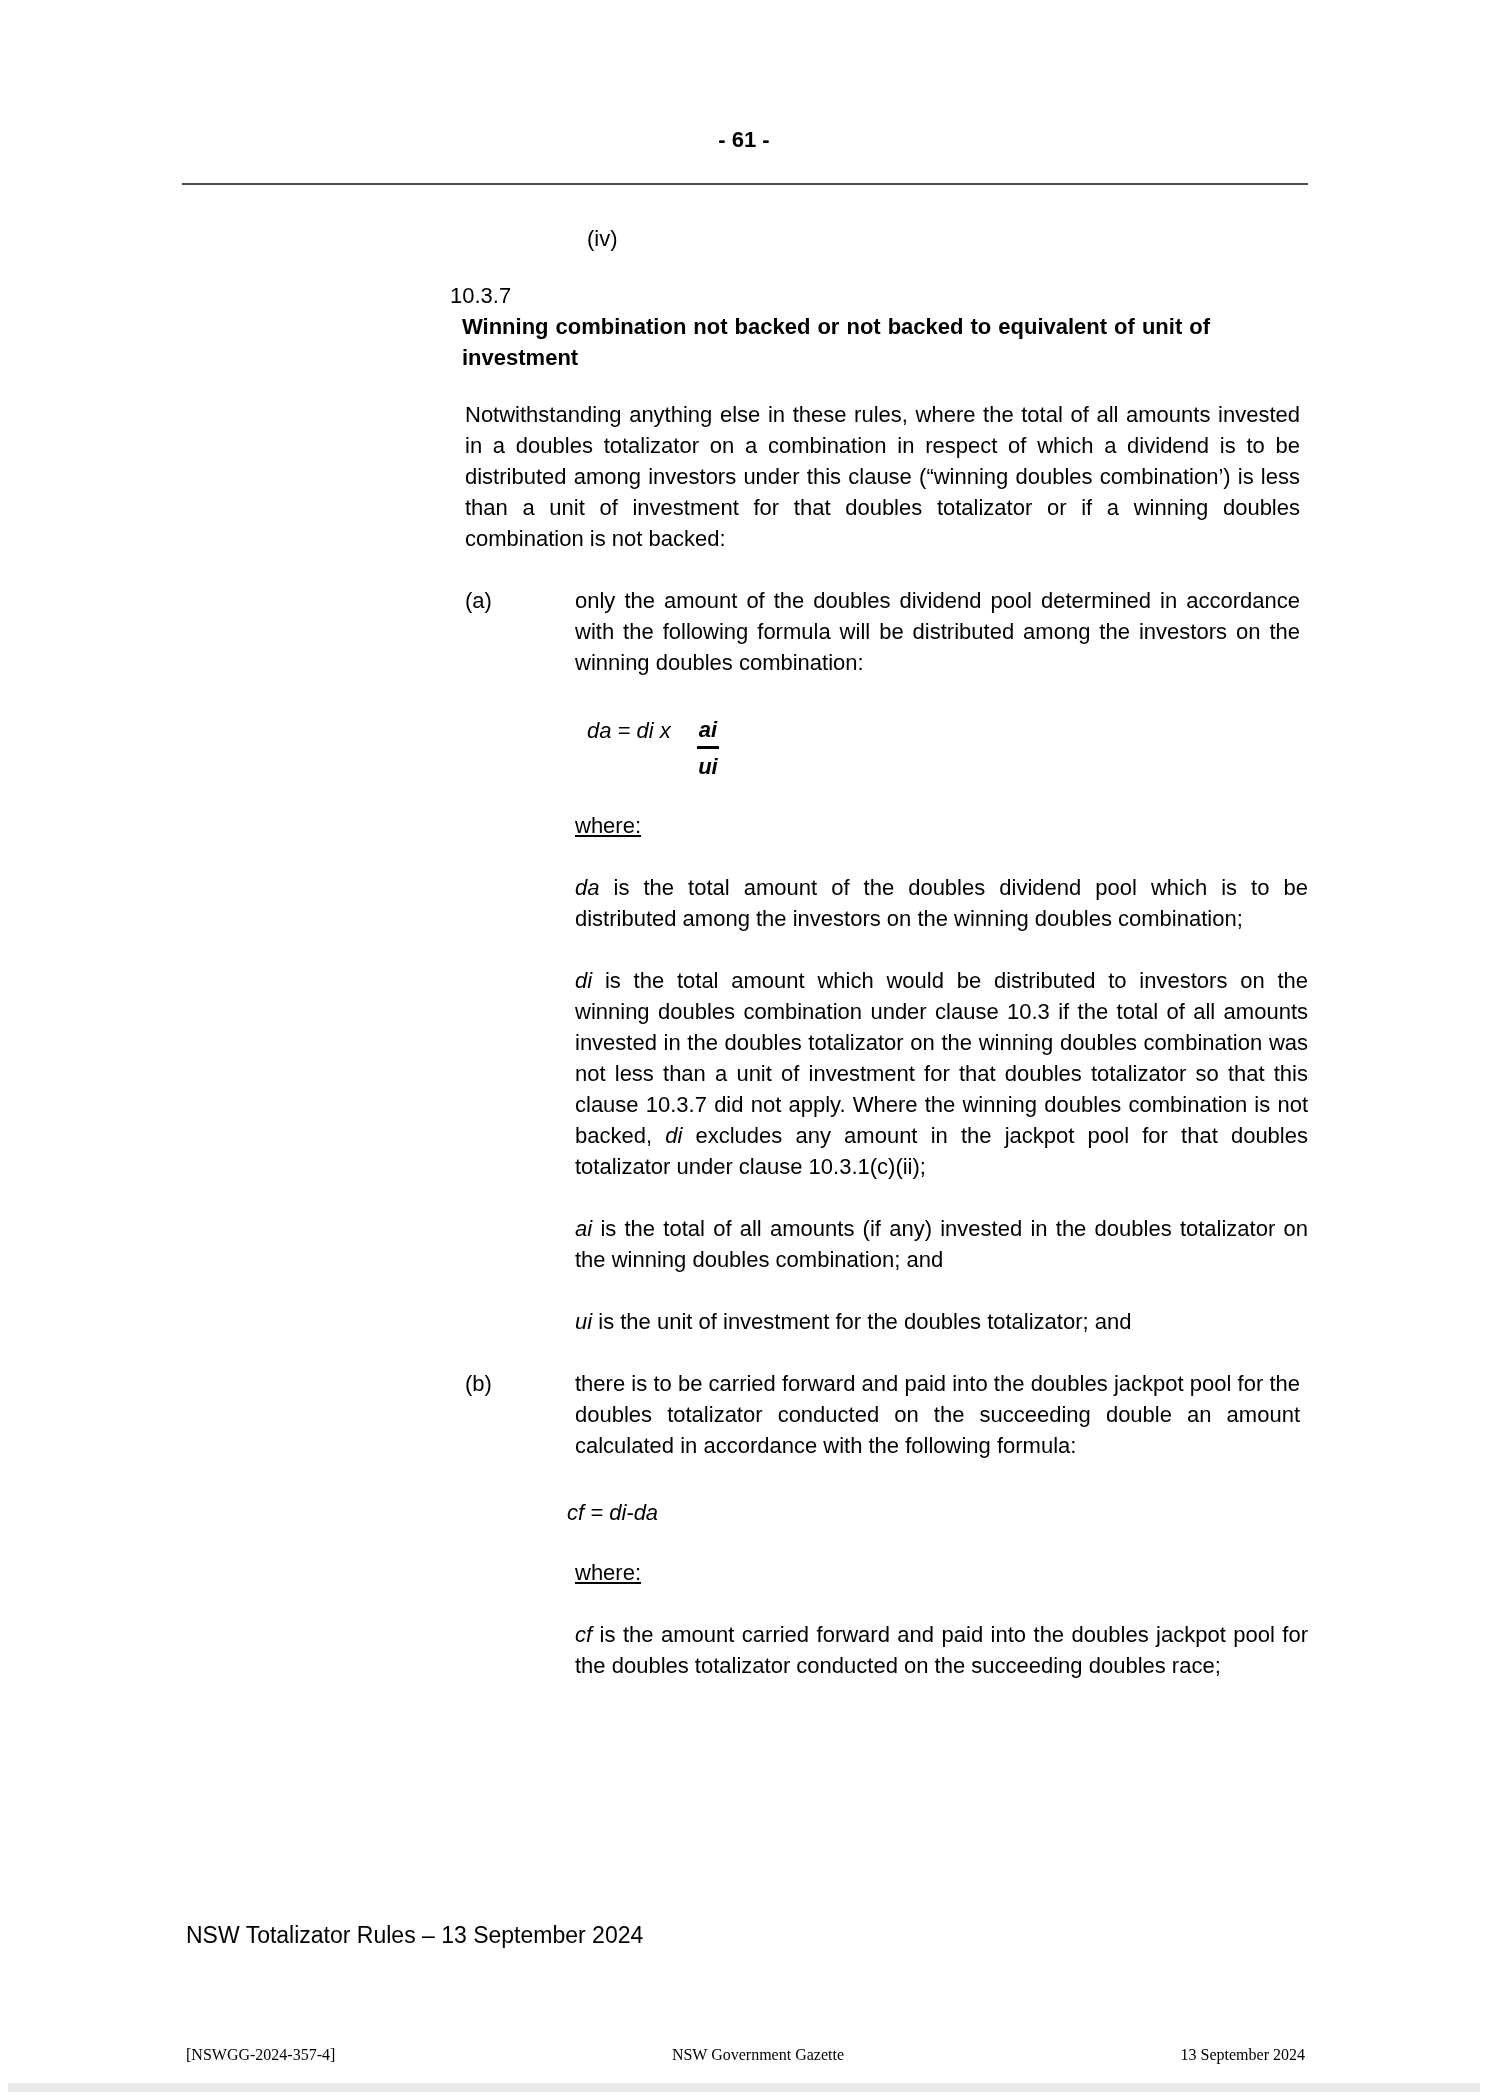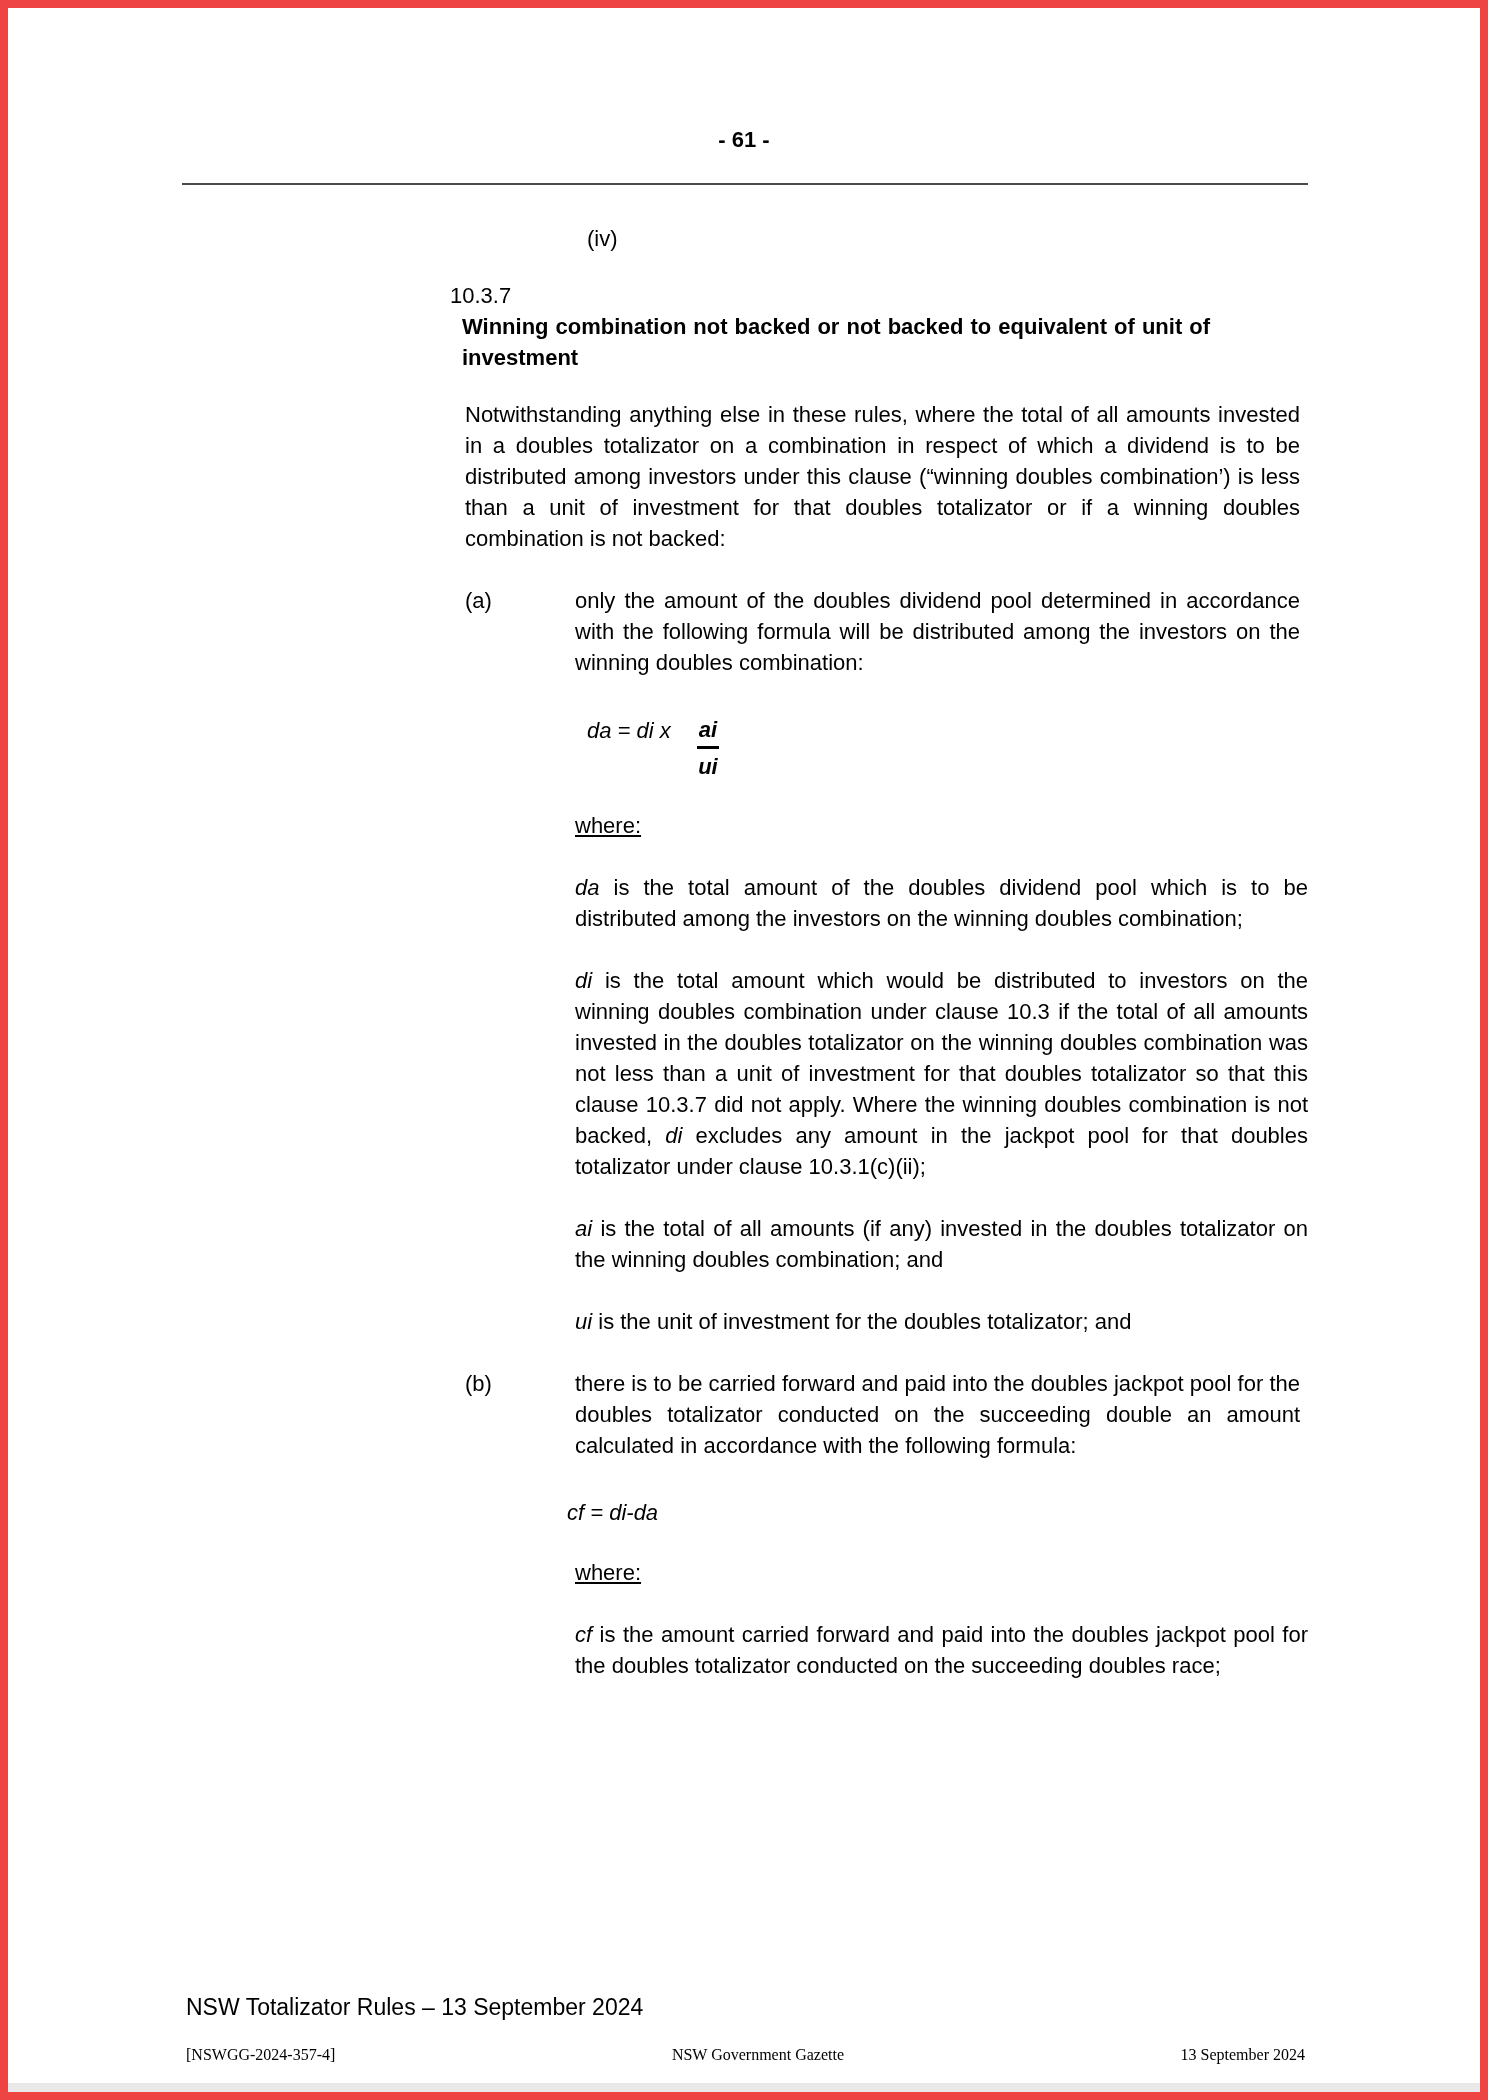--- a/index.html
+++ b/index.html
@@ -1,19 +1,19 @@
 <!DOCTYPE html>
 <html><head>
 <meta charset="utf-8">
 <style>
   html, body { margin:0; padding:0; background:#2b2b2b; }
   .frame {
     position:relative;
     width:1488px; height:2100px;
-    background:#ef4444;
+    background:#ffffff;
     overflow:hidden;
     font-family:"Liberation Sans", sans-serif;
   }
   .sheet {
     position:absolute; left:8px; top:8px;
     width:1472px; height:2084px;
     background:#ffffff;
     overflow:hidden;
     color:#000;
     font-size:22px; line-height:31px;
@@ -52,21 +52,21 @@
   .frac-num { display:block; border-bottom:3px solid #000; padding:0 2px 2px 2px; line-height:29px; }
   .frac-den { display:block; padding-top:3px; line-height:29px; }
 
   .where { margin-left:567px; margin-top:29px;text-decoration:underline; }
 
   .def { margin-left:567px; margin-top:31px; width:733px; text-align:justify; }
   .it { font-style:italic; }
 
   .formula-b { margin-left:559px; margin-top:36px; font-style:italic; }
 
-  .footer-title { position:absolute; left:178px; top:1984px; font-size:23px; }
+  .footer-title { position:absolute; left:178px; top:1912px; font-size:23px; }
   .gazette {
     position:absolute; left:178px; top:2034px;
     width:1119px;
     display:flex; justify-content:space-between;
     font-family:"Liberation Serif", serif;
     font-size:16px; line-height:26px;
   }
 </style>
 </head>
 <body>

